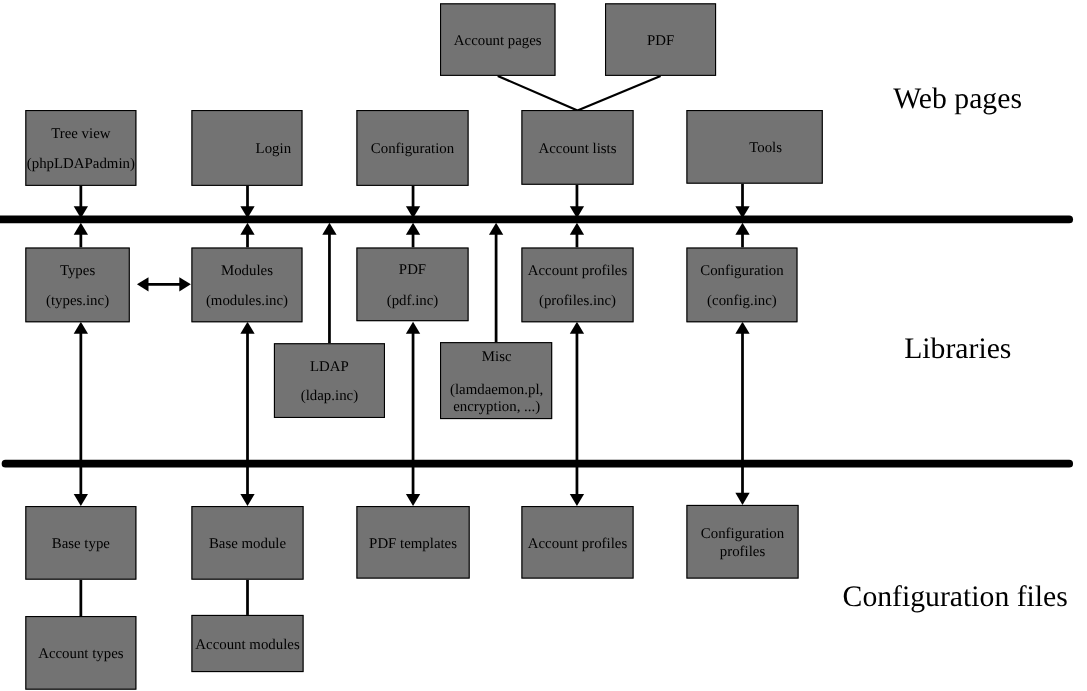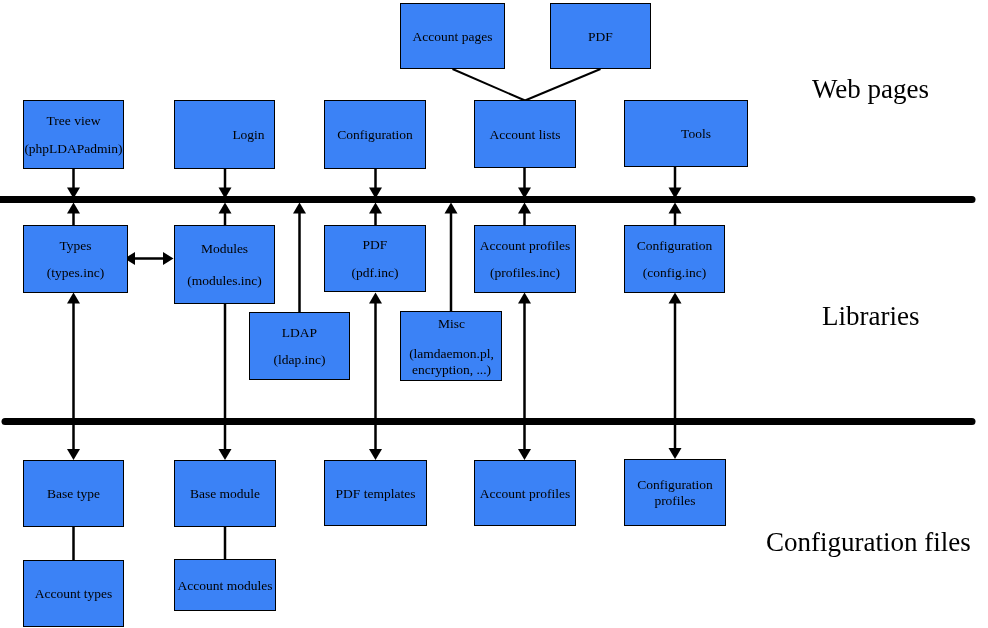--- a/index.html
+++ b/index.html
@@ -14,21 +14,21 @@
   }
   #wires { position: absolute; left: 0; top: 0; }
   .bus  { stroke: #000; stroke-width: 7; stroke-linecap: round; }
   .thin { stroke: #000; stroke-width: 2; }
   .mid  { stroke: #000; stroke-width: 2.5; }
   .ah   { fill: #000; stroke: none; }
   .box {
     position: absolute;
     box-sizing: border-box;
     border: 1px solid #000;
-    background: #3b82f6;
+    background: #737373;
     display: flex;
     flex-direction: column;
     align-items: center;
     justify-content: center;
     text-align: center;
     font-size: 13.5px;
     line-height: 17px;
   }
   .box.two { justify-content: space-evenly; }
   .box.misc-layout { justify-content: space-between; padding: 3px 0 2px 1px; }
@@ -143,25 +143,25 @@
   <div class="box" style="left:324px; top:100px; width:102px; height:69px;">
     <div class="tline">Configuration</div>
   </div>
   <div class="box" style="left:474px; top:100px; width:102px; height:68px;">
     <div class="tline">Account lists</div>
   </div>
   <div class="box" style="left:624px; top:100px; width:124px; height:67px;padding-left:20px;">
     <div class="tline">Tools</div>
   </div>
 
-  <div class="box two" style="left:23px; top:225px; width:105px; height:68px;">
+  <div class="box two" style="left:23px; top:225px; width:95px; height:68px;">
     <div class="tline">Types</div>
     <div class="tline">(types.inc)</div>
   </div>
-  <div class="box two" style="left:174px; top:225px; width:101px; height:79px;">
+  <div class="box two" style="left:174px; top:225px; width:101px; height:68px;">
     <div class="tline">Modules</div>
     <div class="tline">(modules.inc)</div>
   </div>
   <div class="box two" style="left:324px; top:225px; width:102px; height:67px;">
     <div class="tline">PDF</div>
     <div class="tline">(pdf.inc)</div>
   </div>
   <div class="box two" style="left:474px; top:225px; width:102px; height:68px;">
     <div class="tline">Account profiles</div>
     <div class="tline">(profiles.inc)</div>

